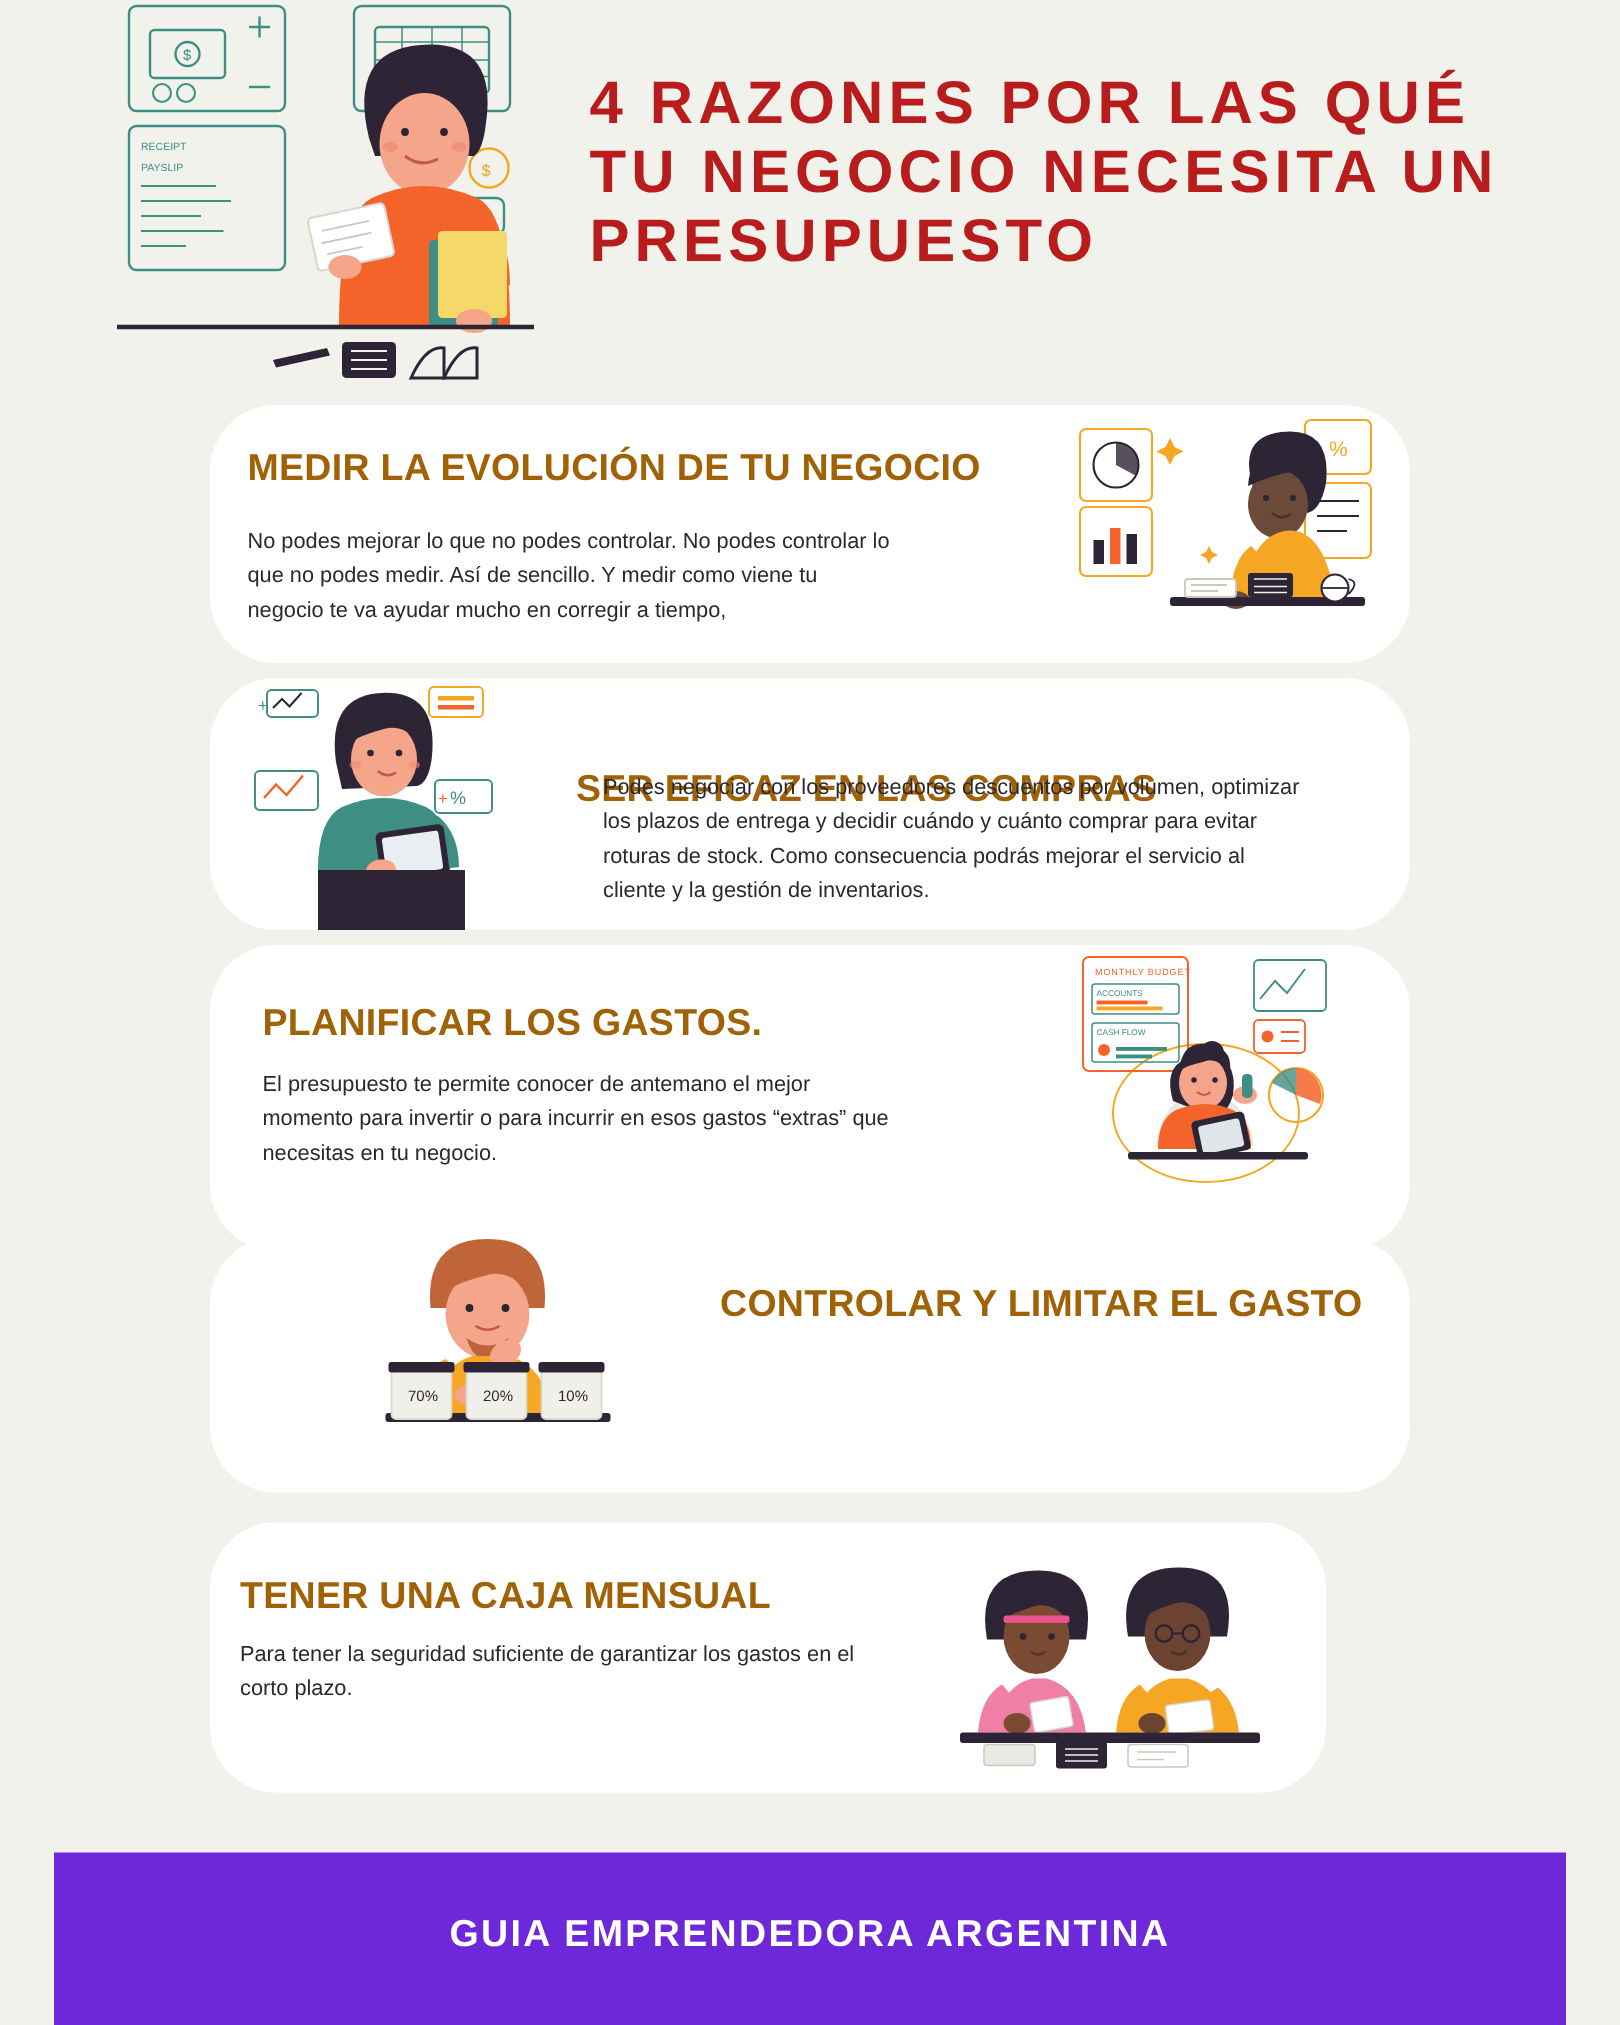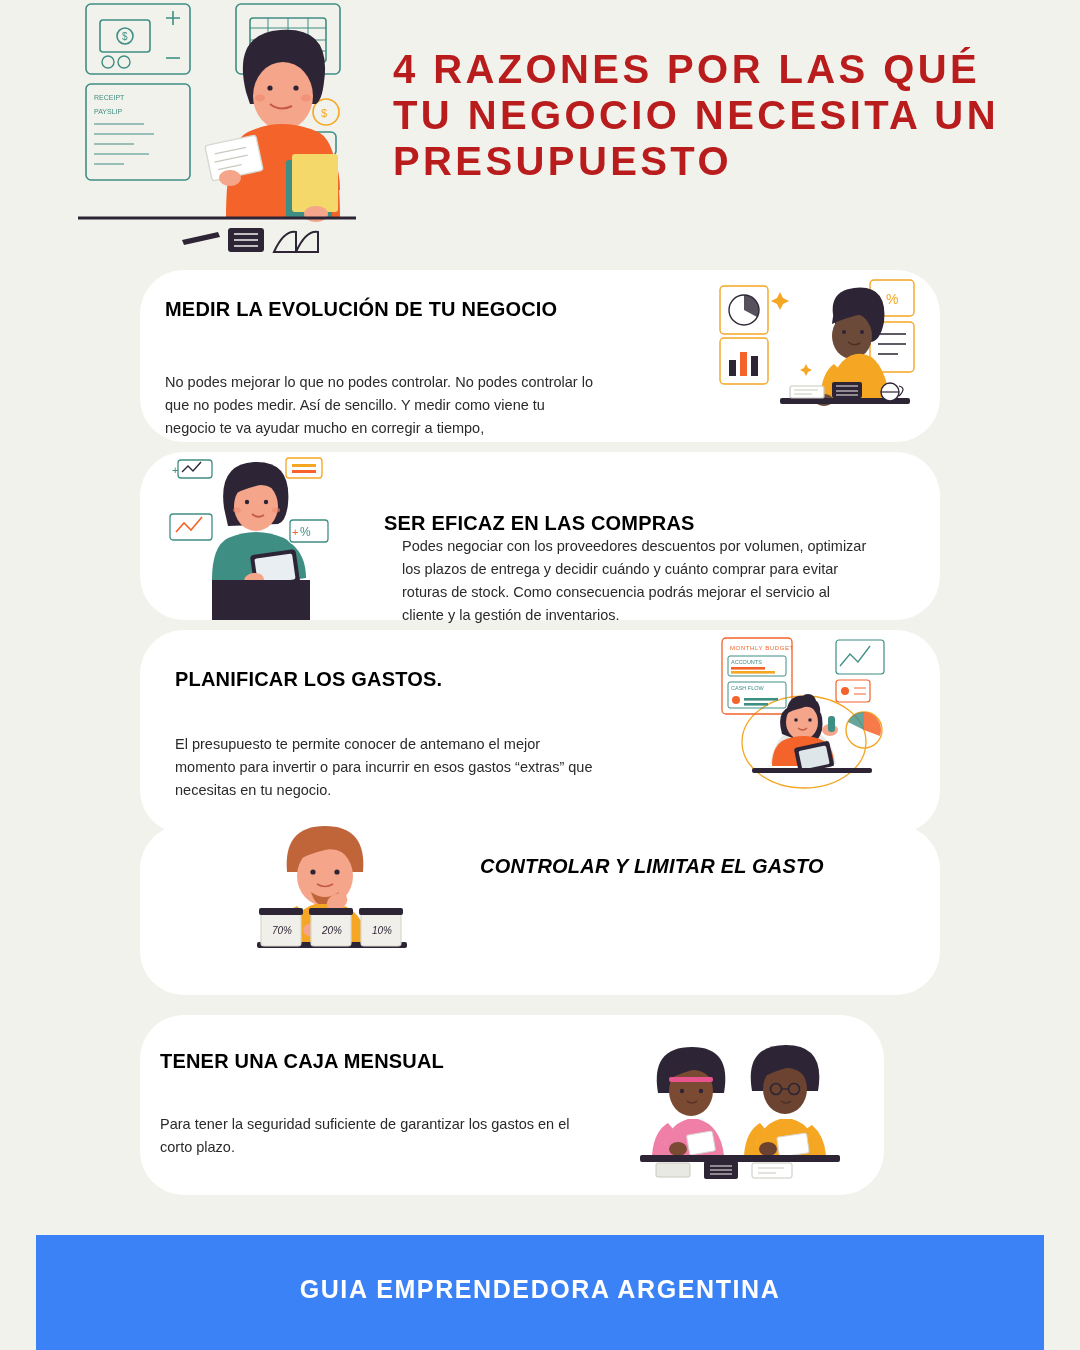--- a/index.html
+++ b/index.html
@@ -44,64 +44,63 @@
 
   
   .card {
     position: absolute;
     background: #ffffff;
     border-radius: 44px;
   }
   .card-title {
     position: absolute;
     font-weight: 700;
-    color: #000000;
-    font-size: 20px;
+    color: #a16207;
+    font-size: 25px;
     letter-spacing: .2px;
   }
   .card-body {
     position: absolute;
     color: #2a2a2a;
     font-size: 14.5px;
     line-height: 23px;
-    margin-top: 21px;
   }
 
   
   #card1 { left: 140px; top: 270px; width: 800px; height: 172px; }
   #card1 .card-title { left: 25px; top: 28px; }
   #card1 .card-body  { left: 25px; top: 80px; width: 430px; }
   #card1 .art        { position:absolute; right: 20px; top: 10px; width: 200px; height: 155px; }
 
   #card2 { left: 140px; top: 452px; width: 800px; height: 168px; }
   #card2 .card-title { left: 244px; top: 28px; margin-top: 32px; }
   #card2 .card-body  { left: 262px; top: 62px; width: 470px; }
   #card2 .art        { position:absolute; left: 28px; top: 0px; width: 200px; height: 168px; }
 
   #card3 { left: 140px; top: 630px; width: 800px; height: 204px; }
   #card3 .card-title { left: 35px; top: 38px; }
   #card3 .card-body  { left: 35px; top: 82px; width: 420px; }
   #card3 .art        { position:absolute; right: 28px; top: 8px; width: 200px; height: 158px; }
 
-  #card4 { left: 140px; top: 825px; width: 800px; height: 170px; font-style: italic; }
+  #card4 { left: 140px; top: 825px; width: 800px; height: 170px; }
   #card4 .card-title { left: 340px; top: 30px; }
   #card4 .card-body  { left: 340px; top: 72px; width: 440px; }
   #card4 .art        { position:absolute; left: 85px; top: -15px; width: 200px; height: 175px; }
 
   #card5 { left: 140px; top: 1015px; width: 744px; height: 180px; }
   #card5 .card-title { left: 20px; top: 35px; }
   #card5 .card-body  { left: 20px; top: 77px; width: 420px; }
   #card5 .art        { position:absolute; right: 35px; top: 18px; width: 215px; height: 150px; }
 
   
   .footer {
     position: absolute;
     left: 36px; top: 1235px;
     width: 1008px; height: 115px;
-    background: #3b82f6;
+    background: #6d28d9;
     text-decoration: underline;
   }
   .footer-text {
     position: absolute;
     width: 100%;
     top: 40px;
     text-align: center;
     color: #ffffff;
     font-size: 25px;
     font-weight: 700;

